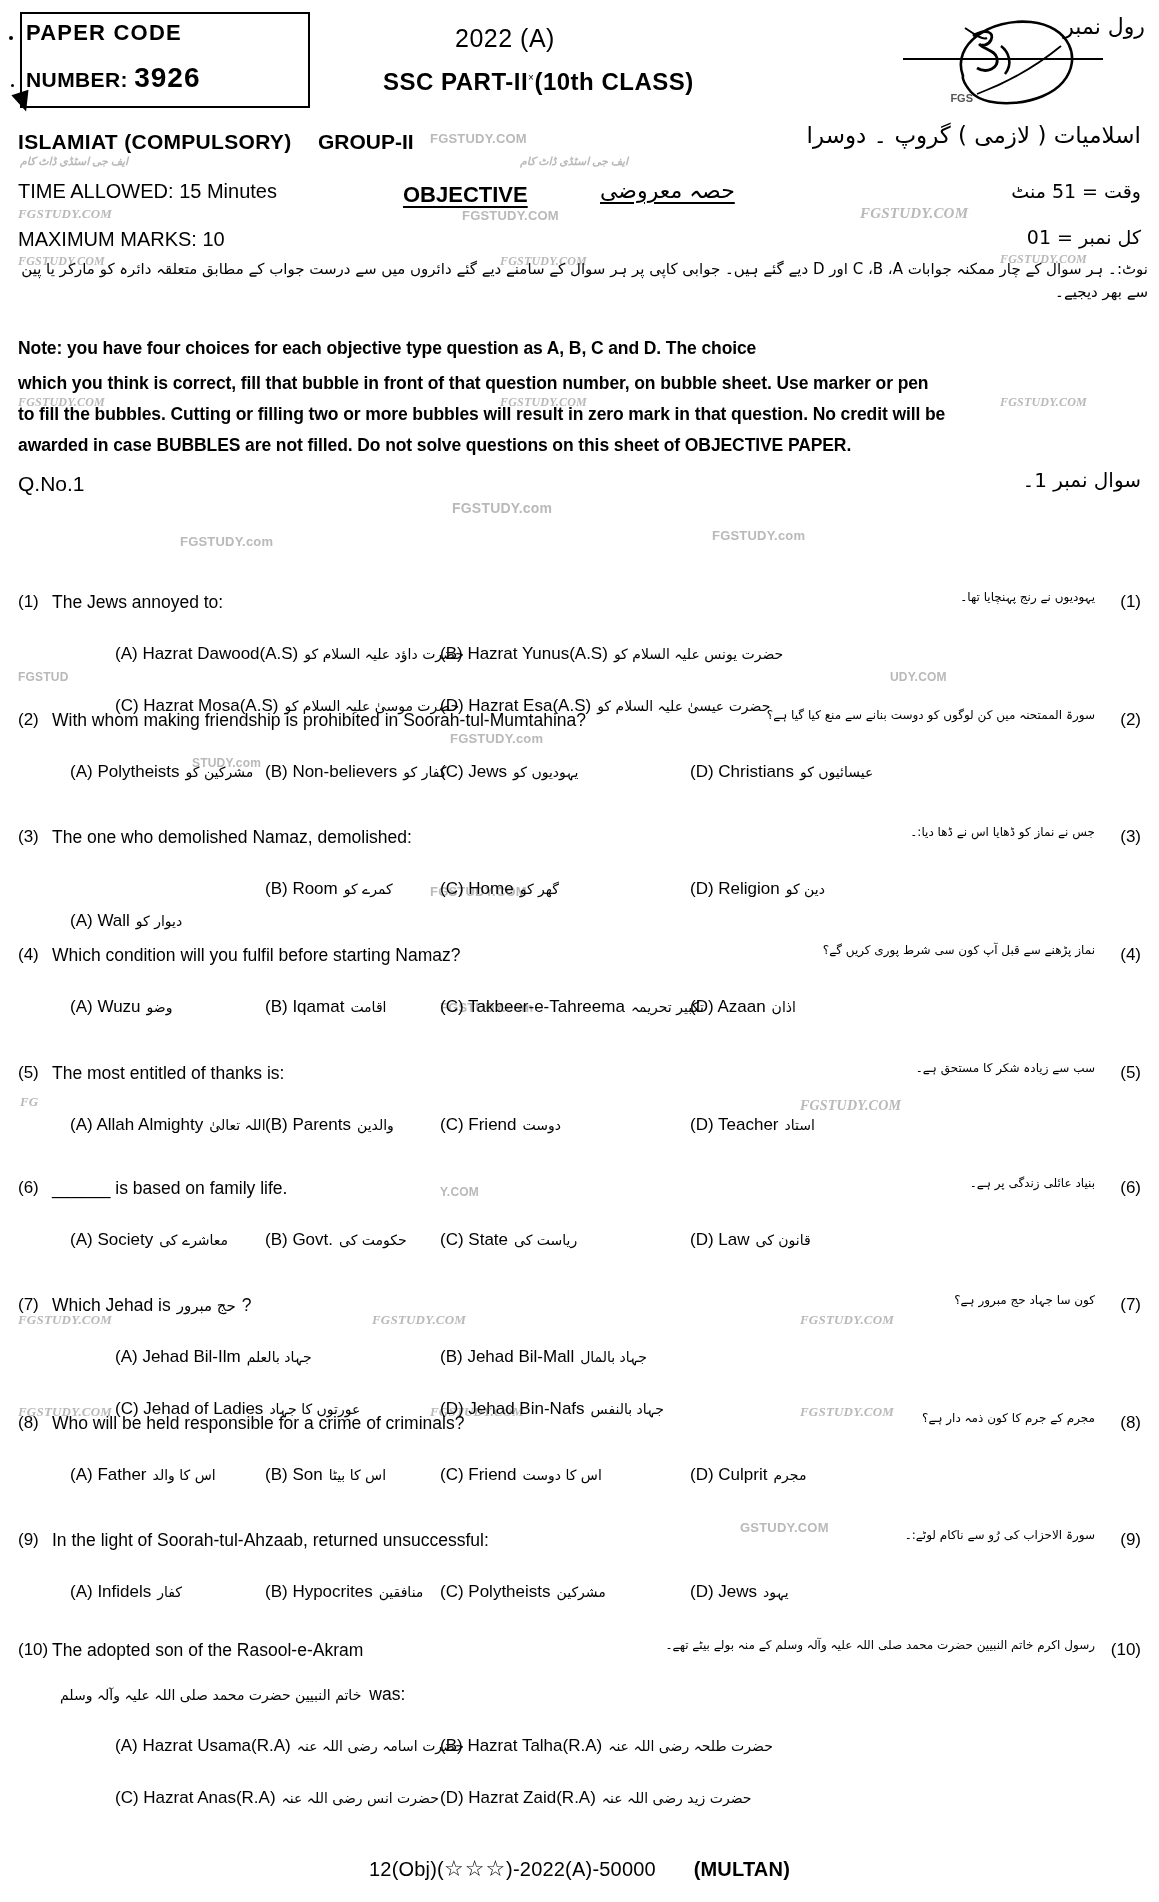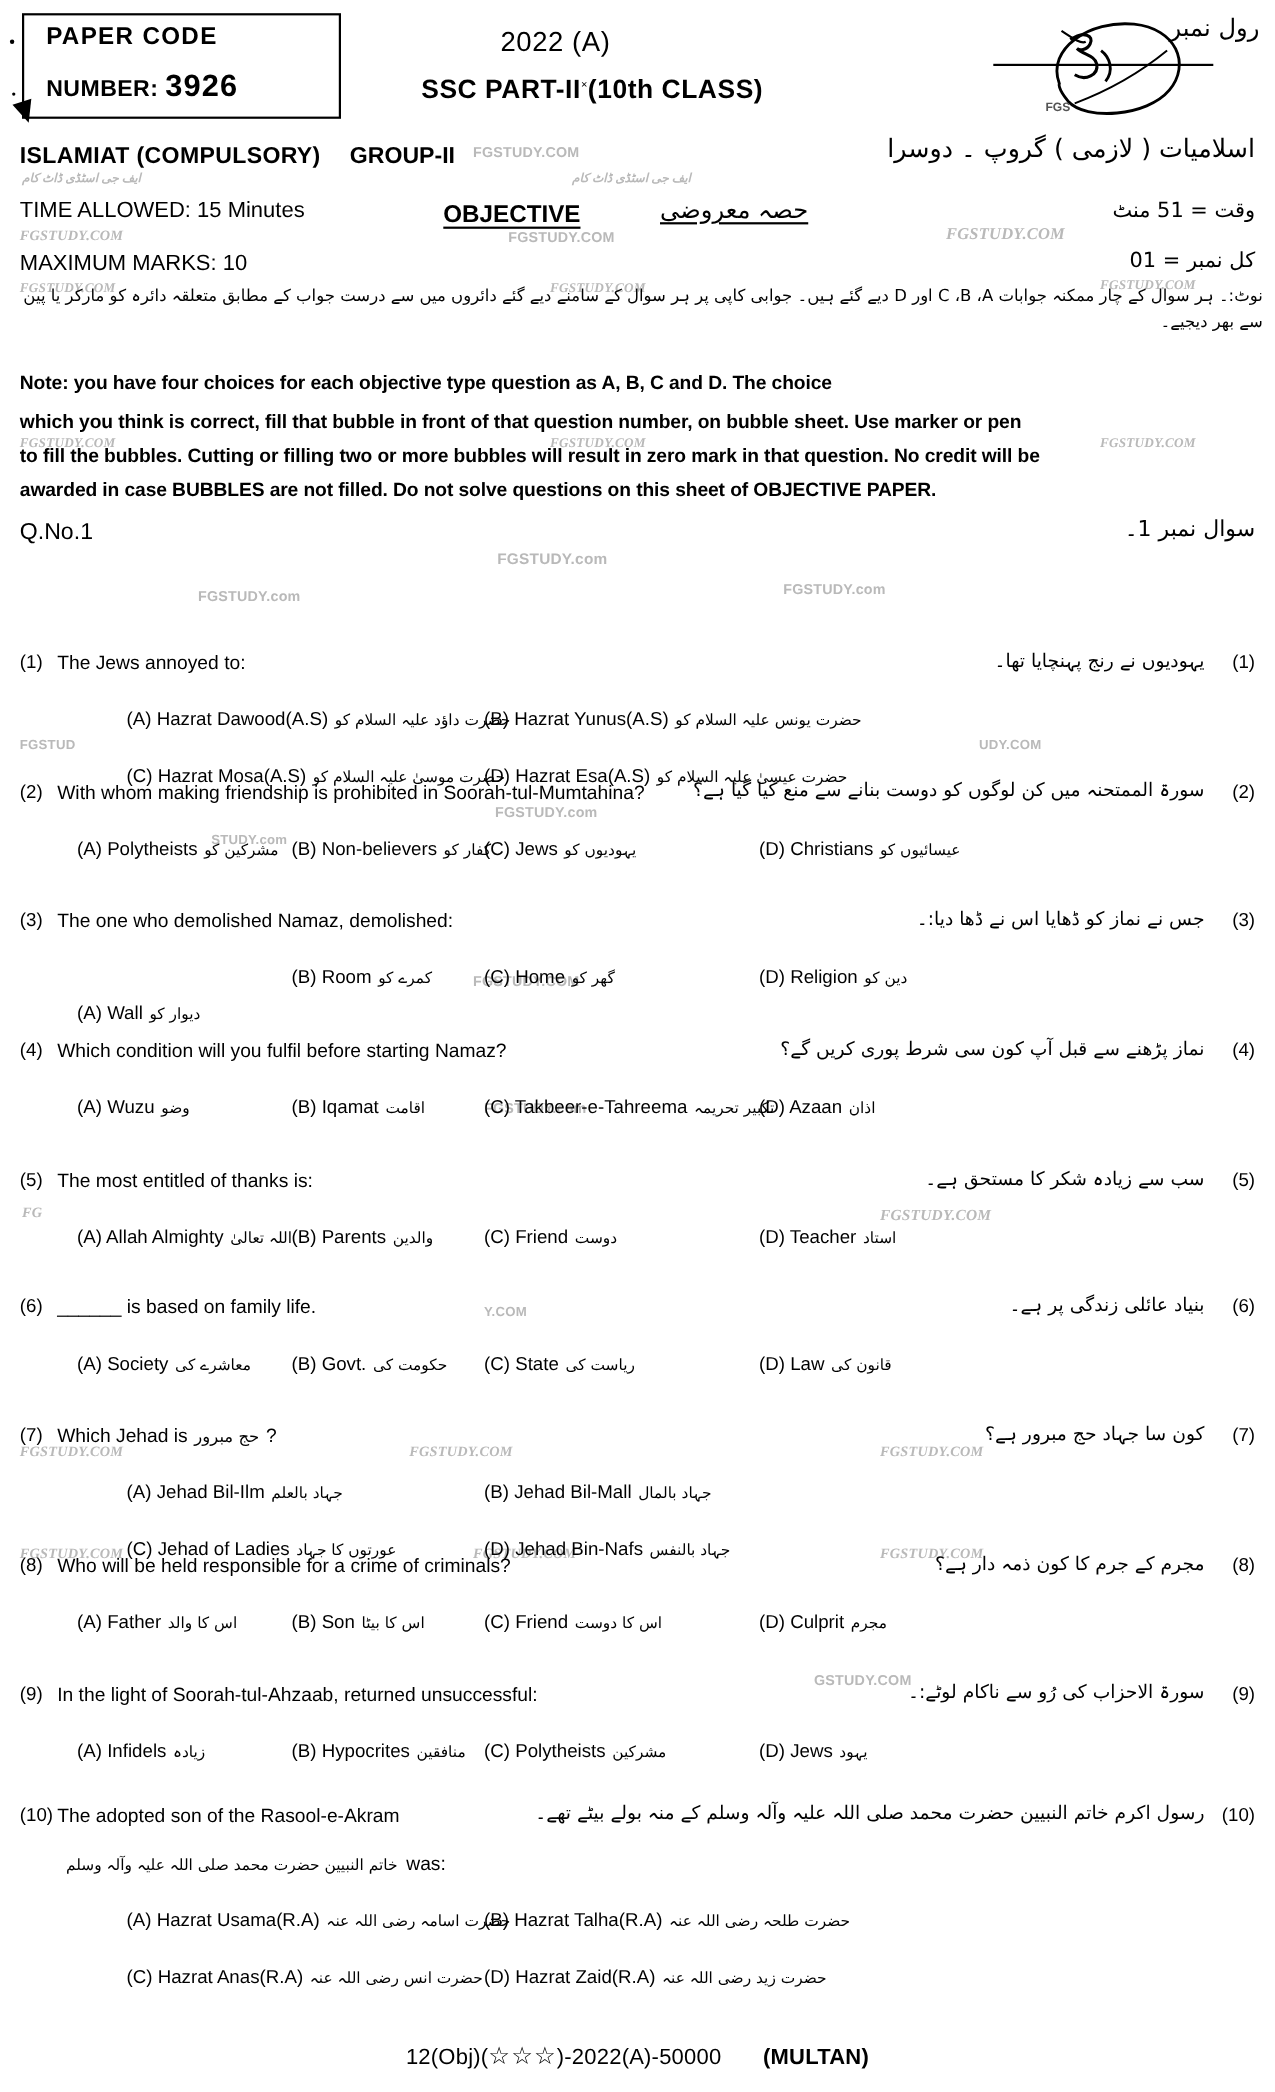--- a/index.html
+++ b/index.html
@@ -15,21 +15,21 @@
   .wm {
     position: absolute; font-family: "Liberation Serif", serif;
     font-style: italic; font-weight: bold; color: #b9b9b9;
     letter-spacing: .2px; white-space: nowrap; pointer-events: none;
   }
   .wm.plain { font-style: normal; font-family:"Liberation Sans",sans-serif; font-weight:bold; }
 
   
   .code-box {
     position: absolute; left: 20px; top: 12px; width: 290px; height: 96px;
-    border: 2px solid #000; padding: 6px 10px 0 20px;
+    border: 2px solid #000; padding: 6px 10px 0 4px;
   }
   .code-box .lbl { font-size: 22px; font-weight: bold; letter-spacing: 1.2px; }
   .code-box .num { font-size: 21px; font-weight: bold; margin-top: 16px; letter-spacing:.4px;}
   .code-box .num b { font-size: 28px; letter-spacing: 1px; }
   .code-arrow {
     position:absolute; left: 14px; top: 92px; width:0; height:0;
     border-left: 9px solid transparent; border-right: 9px solid transparent;
     border-top: 20px solid #000; transform: rotate(-18deg);
   }
   .dot-l { position:absolute; left: 9px; top: 36px; width:4px; height:4px; background:#000; border-radius:50%;}
@@ -67,21 +67,21 @@
   .note-en.l3 { top: 404px; }
   .note-en.l4 { top: 435px; }
 
   .qno     { position:absolute; left: 18px; top: 472px; font-size: 21px; }
   .qno-urdu{ position:absolute; right: 18px; top: 468px; font-size: 20px; }
 
   
   .q { position: absolute; left: 0; width: 1159px; }
   .q-num   { position:absolute; left: 18px; font-size: 17px; }
   .q-text  { position:absolute; left: 52px; font-size: 17.5px; white-space: nowrap;}
-  .q-urdu  { position:absolute; right: 64px; font-size: 17px; white-space: nowrap;}
+  .q-urdu  { position:absolute; right: 64px; font-size: 12px; white-space: nowrap;}
   .q-rnum  { position:absolute; right: 18px; font-size: 17px; }
 
   .opt     { position:absolute; font-size: 17px; white-space: nowrap; }
   .opt .u  { font-family: "DejaVu Sans", sans-serif; font-size: 14px; margin-left: 6px; }
 
   
   .footer { position:absolute; left: 0; top: 1856px; width: 1159px; text-align: center;
             font-size: 20px; letter-spacing:.2px; }
   .footer .stars { letter-spacing: 1px; font-size: 22px; }
   .footer .mult { font-weight: bold; margin-left: 32px; }
@@ -253,21 +253,21 @@
         <div class="opt" style="left: 70px; top: 1465px;"><span>(A) </span><span>Father</span><span class="u urdu">اس کا والد</span></div>
         <div class="opt" style="left: 265px; top: 1465px;"><span>(B) </span><span>Son</span><span class="u urdu">اس کا بیٹا</span></div>
         <div class="opt" style="left: 440px; top: 1465px;"><span>(C) </span><span>Friend</span><span class="u urdu">اس کا دوست</span></div>
         <div class="opt" style="left: 690px; top: 1465px;"><span>(D) </span><span>Culprit</span><span class="u urdu">مجرم</span></div>
       </div>
       <div class="q">
         <div class="q-num" style="top: 1530px;">(9)</div>
         <div class="q-text" style="top: 1530px;">In the light of Soorah-tul-Ahzaab, returned unsuccessful:</div>
         <div class="q-urdu urdu" style="top: 1528px;">سورۃ الاحزاب کی رُو سے ناکام لوٹے:۔</div>
         <div class="q-rnum" style="top: 1530px;">(9)</div>
-        <div class="opt" style="left: 70px; top: 1582px;"><span>(A) </span><span>Infidels</span><span class="u urdu">زیادہ</span></div>
+        <div class="opt" style="left: 70px; top: 1582px;"><span>(A) </span><span>Infidels</span><span class="u urdu">کفار</span></div>
         <div class="opt" style="left: 265px; top: 1582px;"><span>(B) </span><span>Hypocrites</span><span class="u urdu">منافقین</span></div>
         <div class="opt" style="left: 440px; top: 1582px;"><span>(C) </span><span>Polytheists</span><span class="u urdu">مشرکین</span></div>
         <div class="opt" style="left: 690px; top: 1582px;"><span>(D) </span><span>Jews</span><span class="u urdu">یہود</span></div>
       </div>
       <div class="q">
         <div class="q-num" style="top: 1640px;">(10)</div>
         <div class="q-text" style="top: 1640px;">The adopted son of the Rasool-e-Akram</div>
         <div class="q-text" style="top: 1684px; left: 60px;"><span class="urdu" style="font-size: 14px; margin-right: 8px;">خاتم النبیین حضرت محمد صلی اللہ علیہ وآلہ وسلم</span><span>was:</span></div>
         <div class="q-urdu urdu" style="top: 1638px;">رسول اکرم خاتم النبیین حضرت محمد صلی اللہ علیہ وآلہ وسلم کے منہ بولے بیٹے تھے۔</div>
         <div class="q-rnum" style="top: 1640px;">(10)</div>

